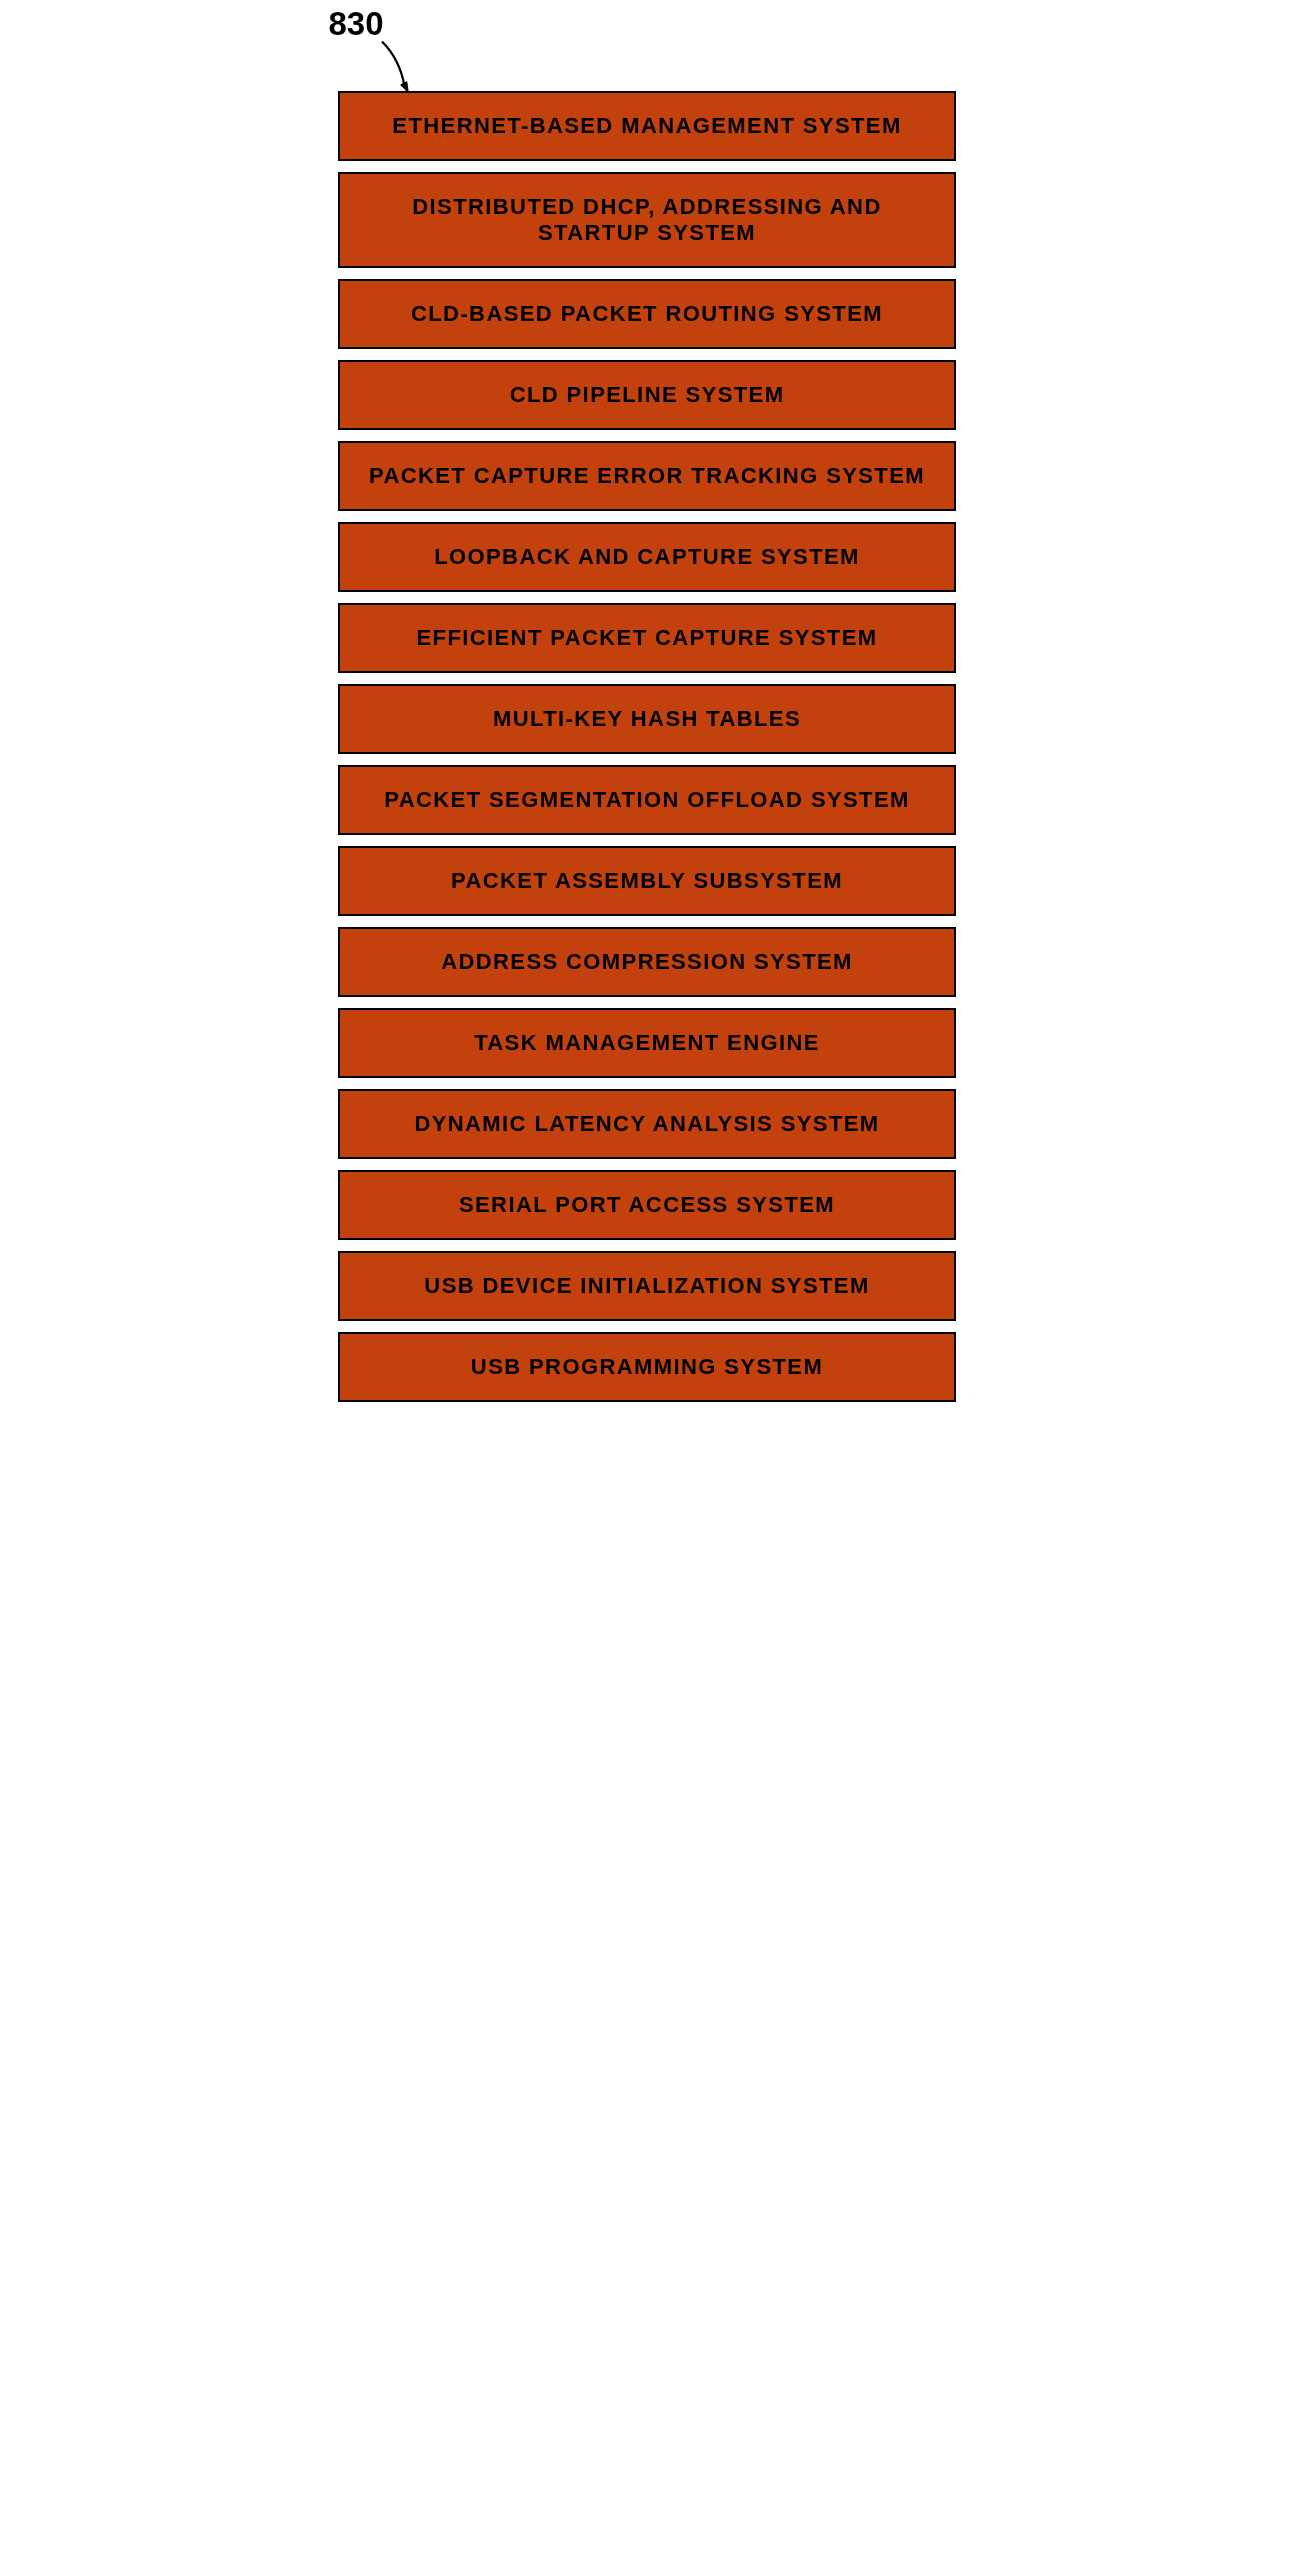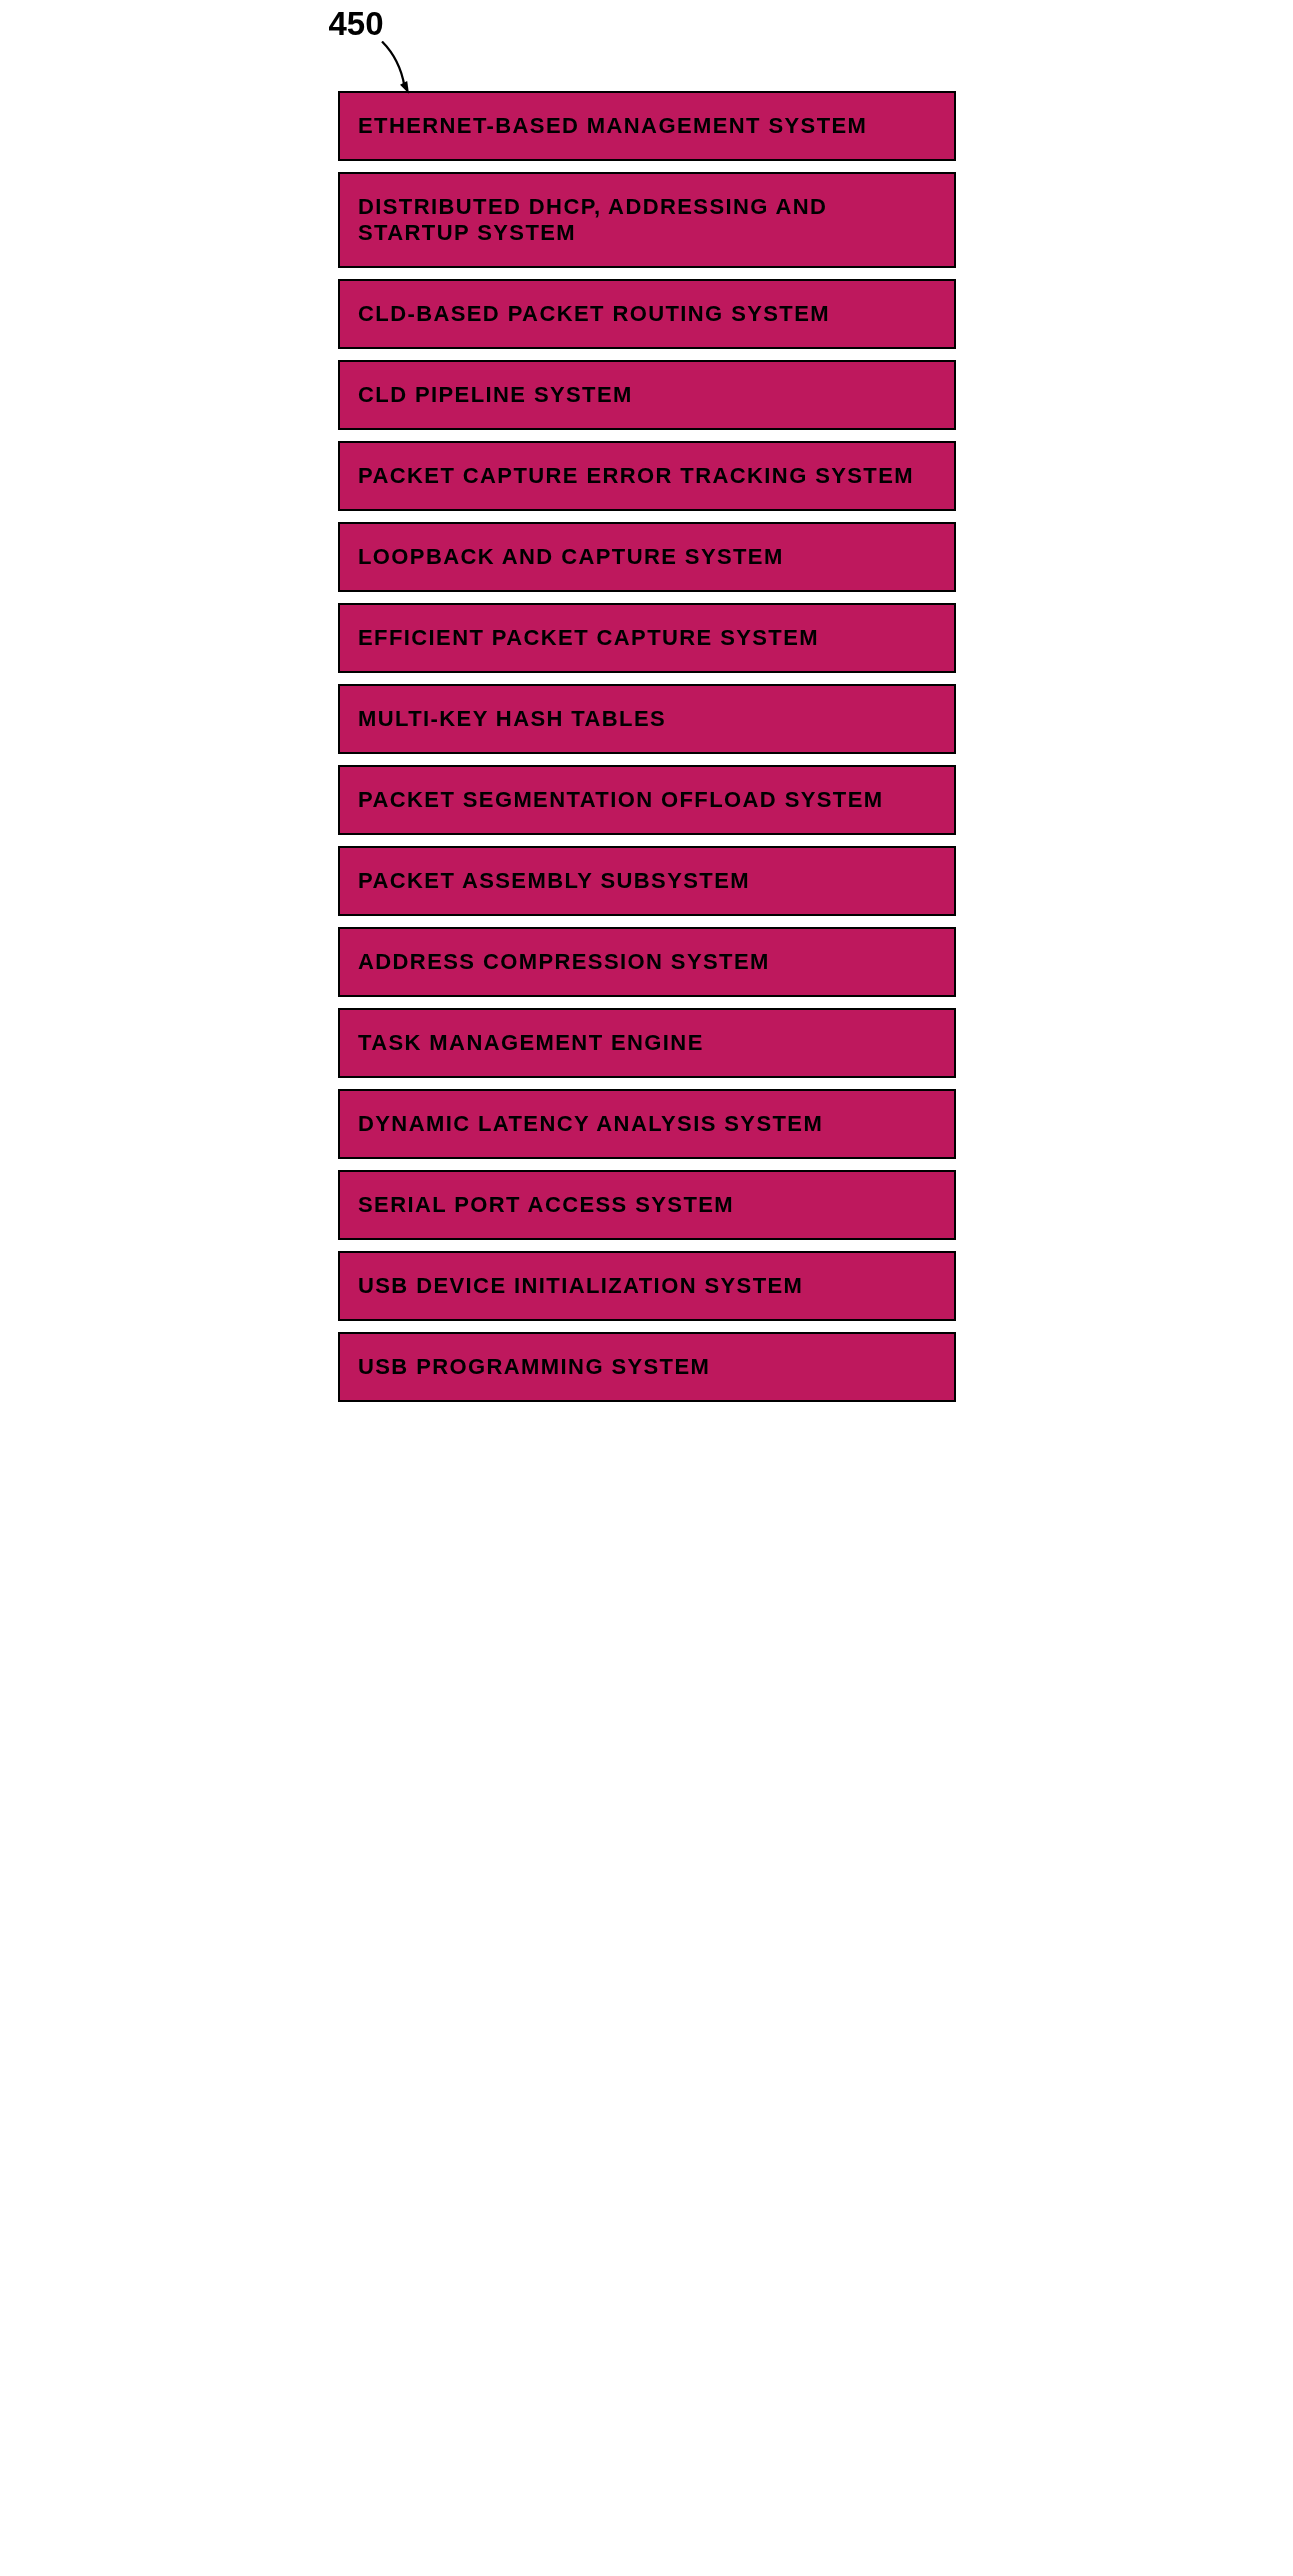--- a/index.html
+++ b/index.html
@@ -41,38 +41,38 @@
     .arrow-450 {
       position: absolute;
       top: -50px;
       left: 71px;
     }
 
     .system-box {
       width: 618px;
       border: 2.3px solid #000000;
       padding: 20px 18px;
-      text-align: left;
+      text-align: center;
       margin-bottom: 11px;
-      background: #be185d;
+      background: #c2410c;
     }
 
     .system-box span {
       font-size: 22px;
       font-weight: bold;
       color: #000000;
       letter-spacing: 1.4px;
       text-transform: uppercase;
     }
   </style>
 </head>
 <body>
 
 <div class="diagram-container">
-  <div class="label-450">450</div>
+  <div class="label-450">830</div>
 
   <svg class="arrow-450" width="45" height="55" viewBox="0 0 50 60">
     <path d="M 10 0 Q 30 20 35 50" stroke="#000" stroke-width="2.5" fill="none"></path>
     <polygon points="30,48 40,58 38,44" fill="#000"></polygon>
   </svg>
 
   <div id="systems-wrapper">
       <div class="system-box"><span>ETHERNET-BASED MANAGEMENT SYSTEM</span></div>
       <div class="system-box"><span>DISTRIBUTED DHCP, ADDRESSING AND STARTUP SYSTEM</span></div>
       <div class="system-box"><span>CLD-BASED PACKET ROUTING SYSTEM</span></div>

